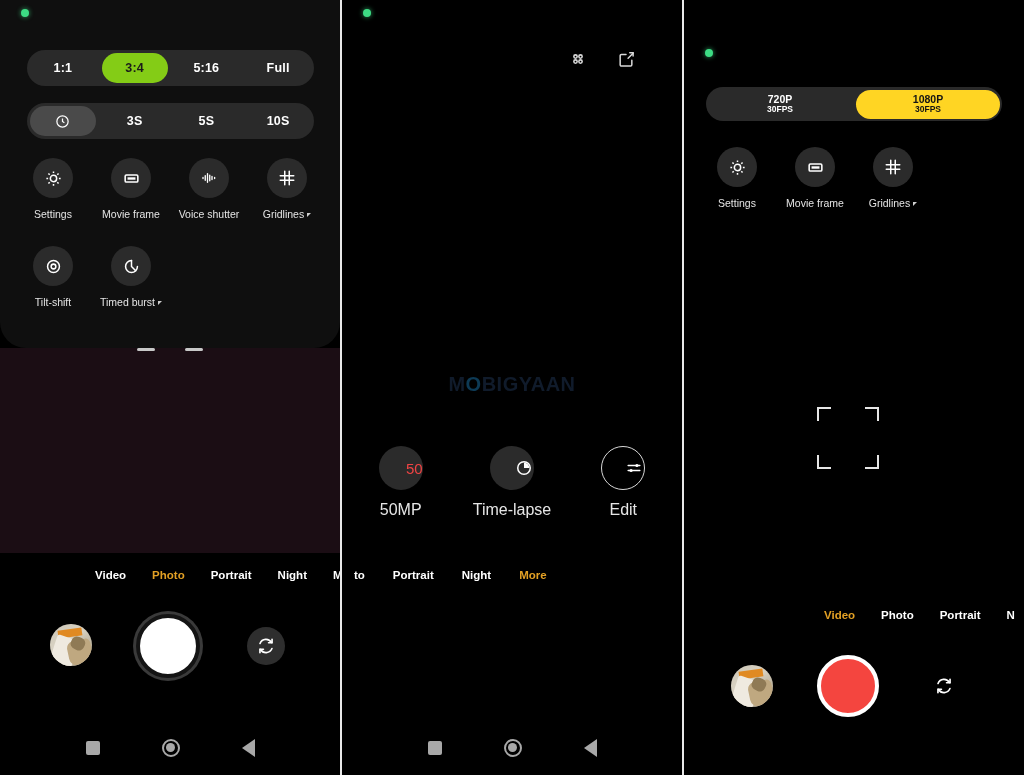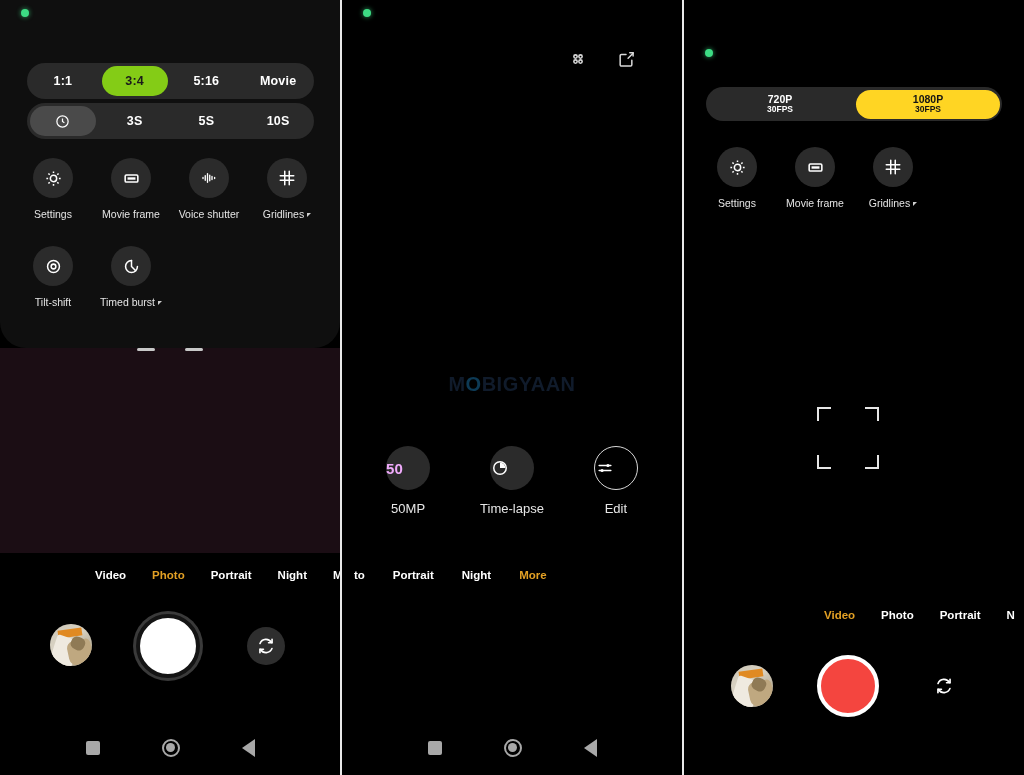--- a/index.html
+++ b/index.html
@@ -29,21 +29,21 @@
   .sheet {
     position: absolute; left: 0; top: 0; width: 340px; height: 348px;
     background: #0f0f0f;
     border-bottom-left-radius: 26px; border-bottom-right-radius: 26px;
   }
   .segrow {
     position: absolute; left: 27px; width: 287px; height: 36px;
     background: #2a2a2a; border-radius: 18px;
     display: flex; align-items: center;
   }
-  .segrow.r1 { top: 63px; }
+  .segrow.r1 { top: 50px; }
   .segrow.r2 { top: 103px; }
   .seg {
     flex: 1; height: 30px; margin: 0 3px; border-radius: 15px;
     display: flex; align-items: center; justify-content: center;
     color: #fff; font-size: 12.5px; font-weight: bold; letter-spacing: .2px;
   }
   .seg.active-yellow { background: #84cc16; color: #1b1b1b; }
   .seg.active-gray { background: #4a4a4a; }
 
   .clockglyph { width: 15px; height: 15px; }
@@ -131,23 +131,23 @@
 
   .watermark {
     position: absolute; left: 0; top: 373px; width: 340px;
     text-align: center; font-size: 20px; font-weight: bold;
     letter-spacing: .5px; color: #101b2b;
   }
   .watermark .hi { color: #0d3a55; }
 
   .optrow { position: absolute; left: 0; top: 446px; width: 340px; display: flex; justify-content: center; gap: 50px; }
   .opt { display: flex; flex-direction: column; align-items: center; }
-  .opt .ob { width: 44px; height: 44px; border-radius: 50%; background: #2b2b2b; display:flex; align-items:center; justify-content:flex-start; color:#f0abfc; font-size: 15px; font-weight: bold; }
+  .opt .ob { width: 44px; height: 44px; border-radius: 50%; background: #2b2b2b; display:flex; align-items:center; justify-content:flex-end; color:#ef4444; font-size: 15px; font-weight: normal; }
   .opt .ob.outlined { background: transparent; border: 1.5px solid #d8d8d8; }
-  .opt .olabel { margin-top: 11px; color: #e6e6e6; font-size: 13px; white-space: nowrap; }
+  .opt .olabel { margin-top: 11px; color: #e6e6e6; font-size: 16px; white-space: nowrap; }
 
   
   .respill {
     position: absolute; left: 22px; top: 47px; width: 296px; height: 34px;
     background: #2a2a2a; border-radius: 17px; display: flex; align-items: center;
   }
   .respill .res {
     flex: 1; height: 29px; margin: 0 2px; border-radius: 15px;
     display: flex; flex-direction: column; align-items: center; justify-content: center;
     color: #fff; line-height: 1.08;
@@ -173,21 +173,21 @@
   <div class="panel p1">
     <div class="preview1"></div>
 
     <div class="sheet">
       <div class="statusdot"></div>
 
       <div class="segrow r1">
         <div class="seg">1:1</div>
         <div class="seg active-yellow">3:4</div>
         <div class="seg">5:16</div>
-        <div class="seg">Movie</div>
+        <div class="seg">Full</div>
       </div>
 
       <div class="segrow r2">
         <div class="seg active-gray">
           <span>
             <svg class="clockglyph" viewBox="0 0 24 24" fill="none" stroke="#ffffff" stroke-width="2">
               <circle cx="12" cy="12" r="9"></circle>
                 <path d="M12 7v5l3 2"></path>
             </svg>
           </span>

